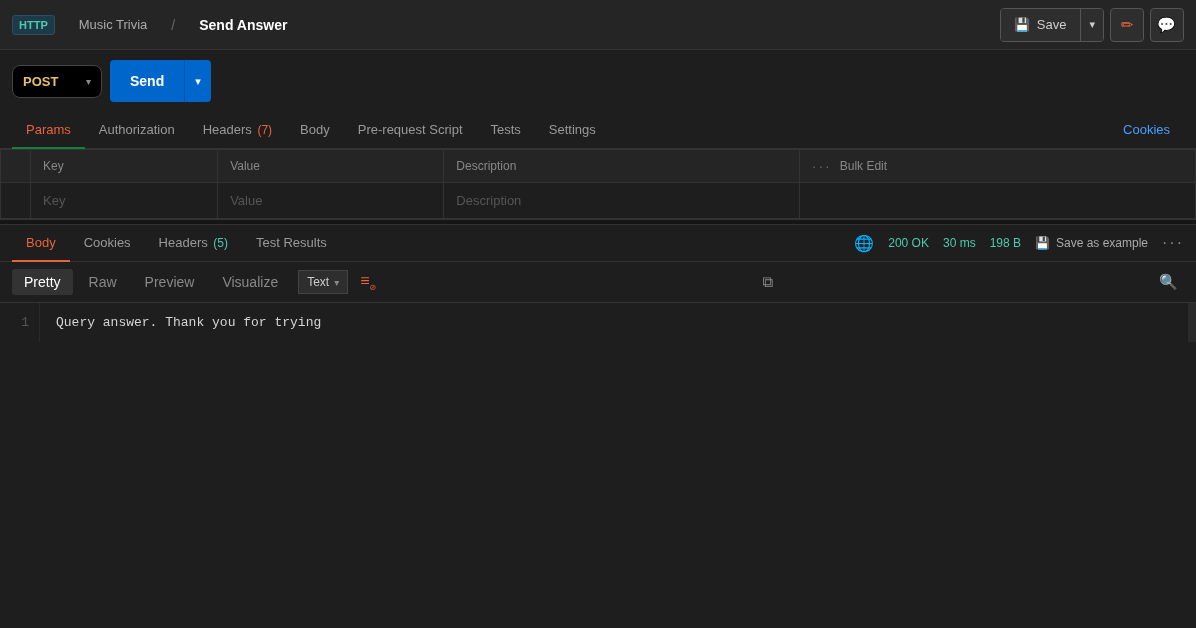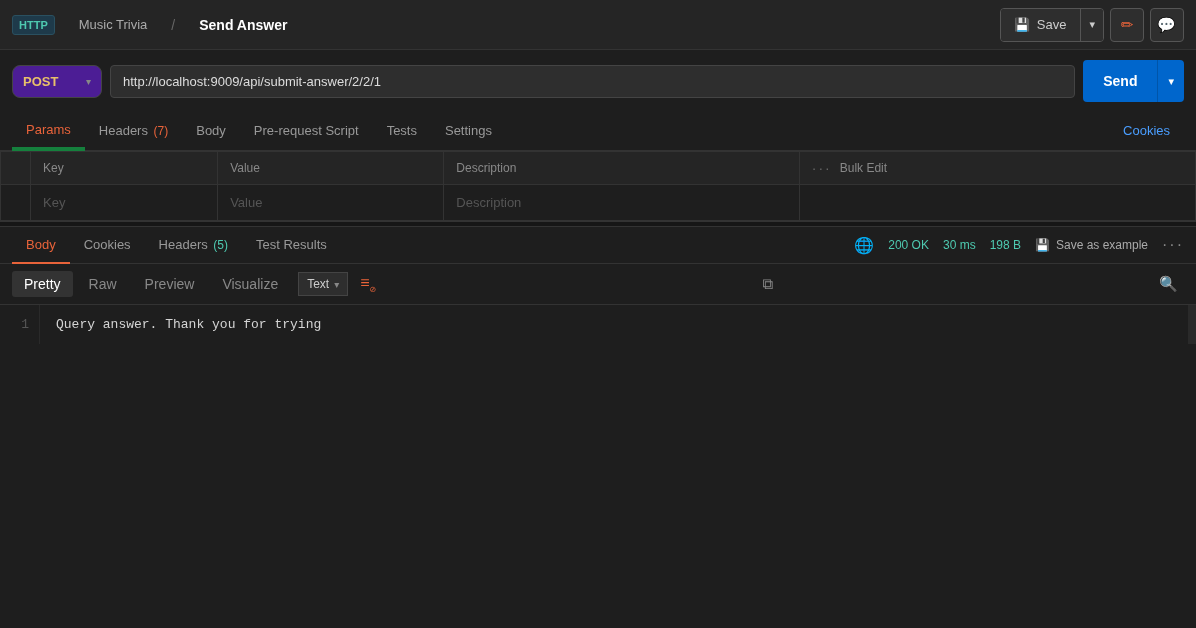--- a/index.html
+++ b/index.html
@@ -103,21 +103,21 @@
       display: flex;
       align-items: center;
       padding: 10px 12px;
       gap: 8px;
       background: #1e1e1e;
     }
     .method-select {
       display: flex;
       align-items: center;
       gap: 6px;
-      background: #4c1d95;
+      background: #000000;
       border: 1px solid #444;
       border-radius: 8px;
       padding: 8px 10px;
       cursor: pointer;
       min-width: 90px;
     }
     .method-label {
       color: #e8c06a;
       font-weight: 700;
       font-size: 13px;
@@ -176,21 +176,21 @@
     .tab {
       padding: 10px 14px;
       cursor: pointer;
       color: #999;
       font-size: 13px;
       border-bottom: 2px solid transparent;
       margin-bottom: -1px;
     }
     .tab.active {
       color: #e8633a;
-      border-bottom: 4px solid #15803d;
+      border-bottom: 2px solid #15803d;
     }
     .tab-badge {
       color: #e8633a;
       font-size: 12px;
       margin-left: 2px;
     }
     .tab-cookies {
       margin-left: auto;
       color: #4a9eff;
     }
@@ -401,30 +401,32 @@
       <span>💬</span>
     </button>
   </div>
 </div>
 
 <div class="url-bar">
   <div class="method-select">
     <span class="method-label">POST</span>
     <span class="method-chevron">▾</span>
   </div>
-  <input class="url-input" type="text" value="http://localhost:9009/api/submit-answer/2/2/1" style="">
   <div class="send-btn-group">
     <button class="send-btn-main">Send</button>
     <button class="send-btn-dropdown">▾</button>
   </div>
 </div>
 
 <div class="tabs-bar">
   <div class="tab active">
     <span>Params</span>
+  </div>
+  <div class="tab">
+    <span>Authorization</span>
   </div>
   <div class="tab">
     <span>Headers <span class="tab-badge">(7)</span></span>
   </div>
   <div class="tab">
     <span>Body</span>
   </div>
   <div class="tab">
     <span>Pre-request Script</span>
   </div>

